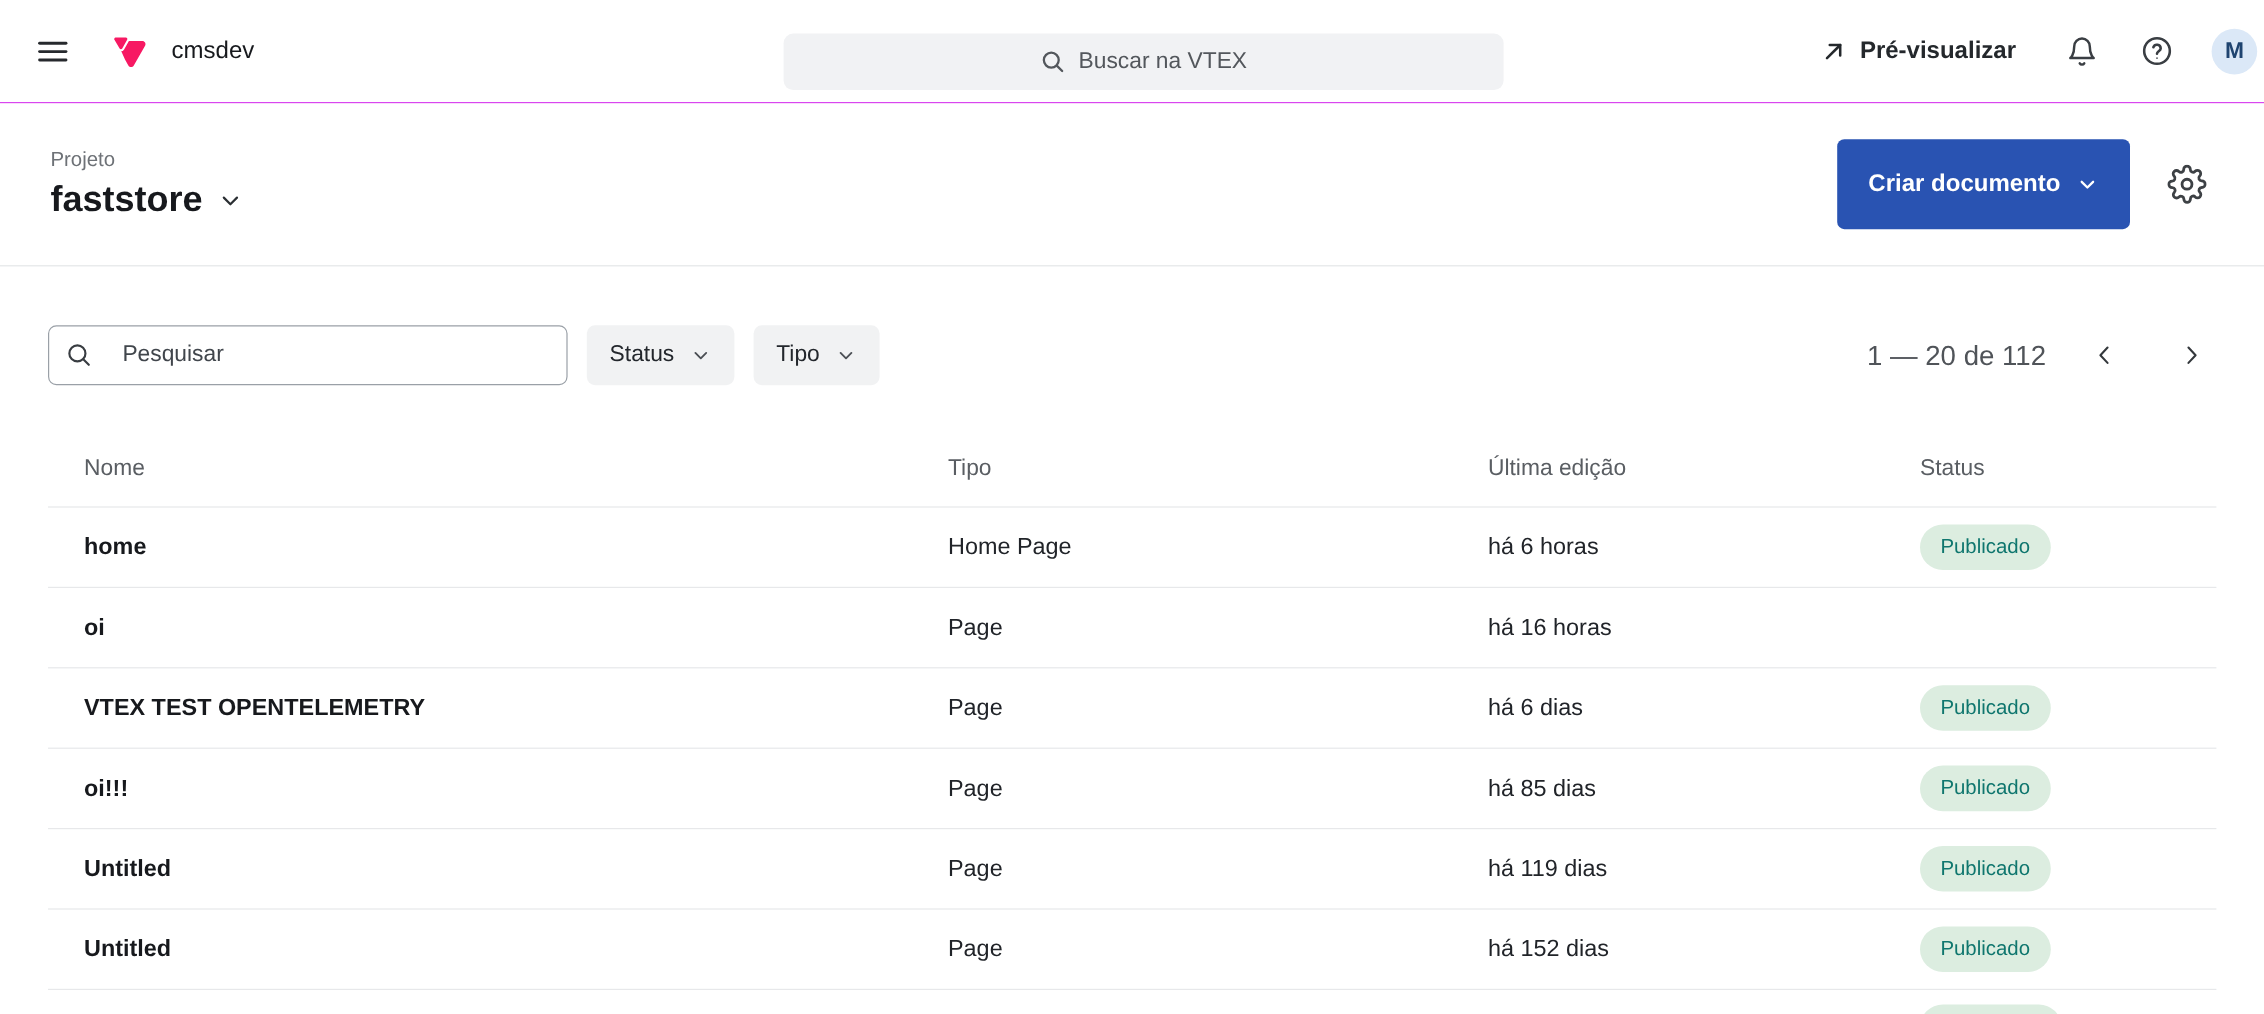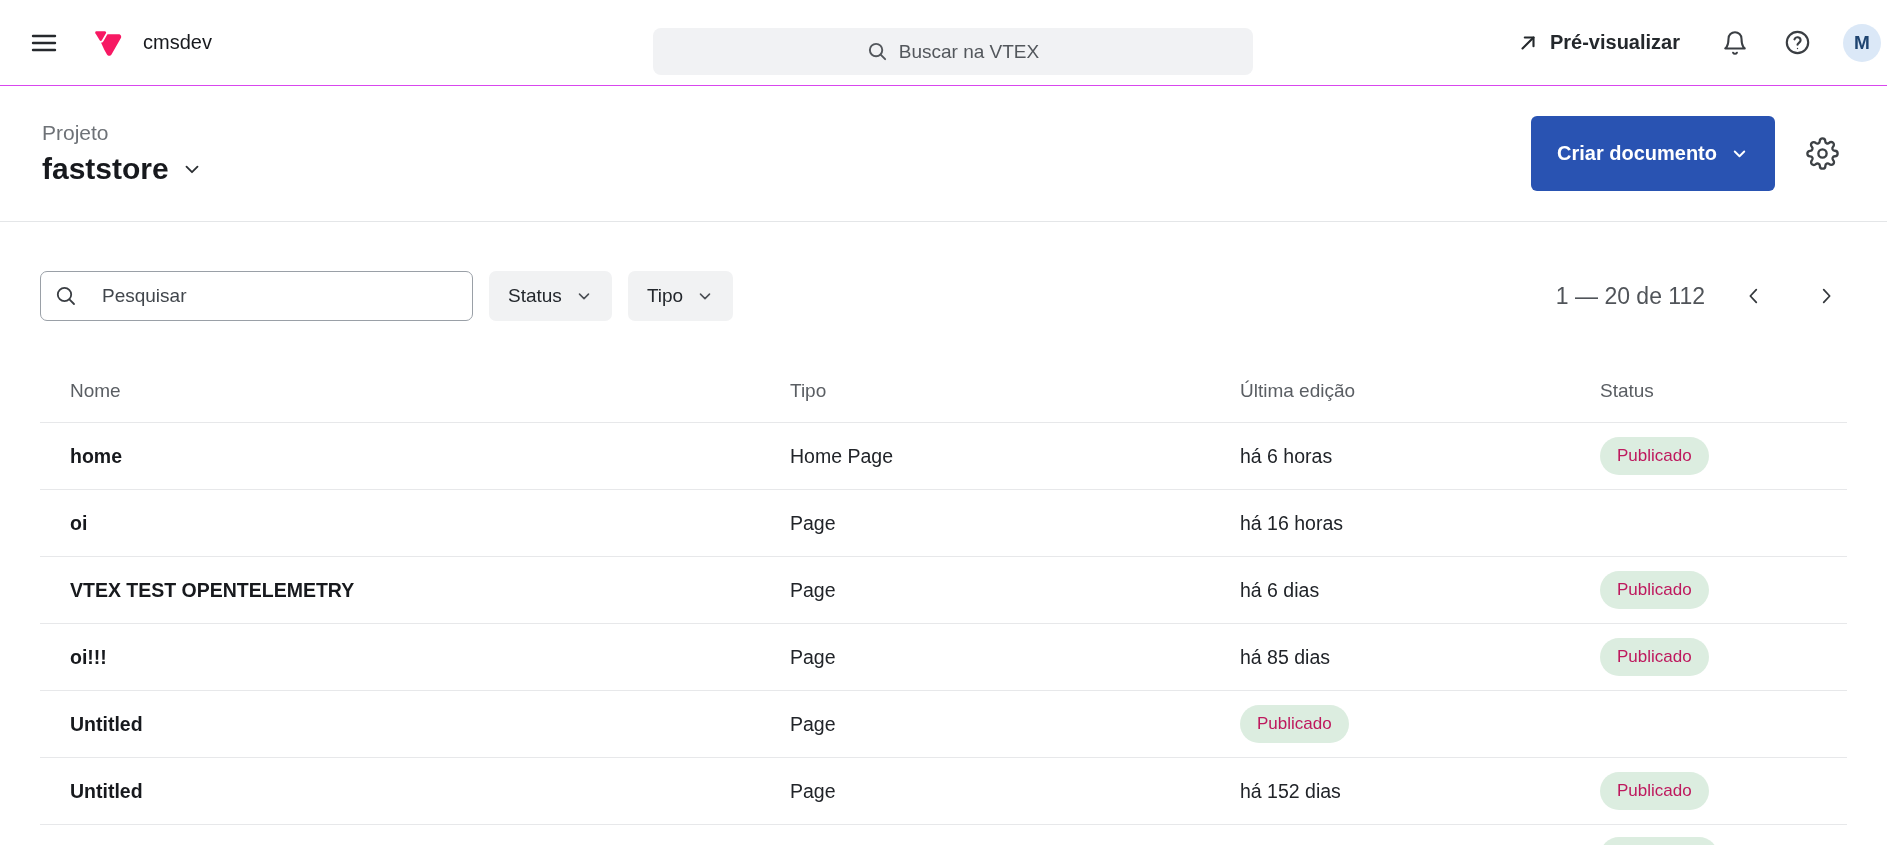--- a/index.html
+++ b/index.html
@@ -37,21 +37,21 @@
     background:#dbe8f7; color:#1f4470; font-size:19px; font-weight:600;
     display:flex; align-items:center; justify-content:center; cursor:pointer; border:none; font-family:inherit;
   }
 
   
   .project-band {
     height:136px; border-bottom:1px solid #e4e6e8;
     display:flex; align-items:center; justify-content:space-between;
     padding:0 44px 0 42px;
   }
-  .project-label { font-size:21px; color:#6e7277; margin-bottom:7px; }
+  .project-label { font-size:17px; color:#6e7277; margin-bottom:7px; }
   .project-name-row { display:flex; align-items:center; gap:12px; cursor:pointer; }
   .project-name { font-size:30px; font-weight:600; color:#17191d; }
   .band-right { display:flex; align-items:center; gap:27px; }
   .create-btn {
     height:75px; padding:0 26px; border:none; border-radius:6px; cursor:pointer;
     background:var(--accent,#2953B2); color:#fff; font-size:20px; font-weight:600; font-family:inherit;
     display:flex; align-items:center; gap:13px;justify-content:space-between;
   }
 
   
@@ -88,21 +88,21 @@
   .trow.partial { border-bottom:none; }
   .col-nome   { width:750px; padding-left:30px; }
   .col-tipo   { width:450px; }
   .col-edicao { width:360px; }
   .col-status { flex:1; }
   .cell-nome { font-weight:700; color:#17191d; }
   .badge {
     display:inline-flex; align-items:center; justify-content:center;
     padding:8px 17px; border-radius:999px; font-size:17px; line-height:1.3;
   }
-  .badge-published { background:var(--published-bg,#dcede0); color:#be185d; }
+  .badge-published { background:var(--published-bg,#dcede0); color:#0f766e; }
   .badge-draft     { background:var(--draft-bg,#fbe5cc); color:#39301f; }
   .trow.partial .badge { width:118px; height:38px; padding:0; }
 </style>
 </head>
 <body>
 
 <div class="screen" style="--accent: #2953B2; --published-bg: #DCEDE0; --draft-bg: #FBE5CC;">
 
   <header class="topbar">
     <button class="icon-btn">
@@ -288,20 +288,21 @@
     <span class="col-tipo">Page</span>
     <span class="col-edicao">há 85 dias</span>
     <span class="col-status">
       <span class="badge badge-published">Publicado</span>
     </span>
   </div>
 
   <div class="trow">
     <span class="col-nome cell-nome">Untitled</span>
     <span class="col-tipo">Page</span>
+    <span class="col-edicao">há 119 dias</span>
     <span class="col-status">
       <span class="badge badge-published">Publicado</span>
     </span>
   </div>
 
   <div class="trow">
     <span class="col-nome cell-nome">Untitled</span>
     <span class="col-tipo">Page</span>
     <span class="col-edicao">há 152 dias</span>
     <span class="col-status">

